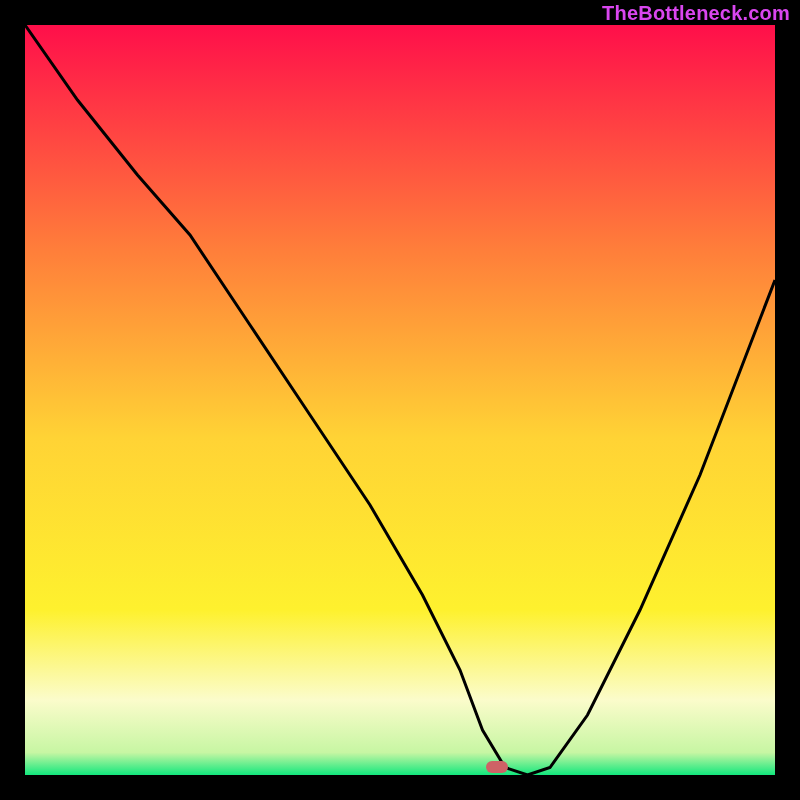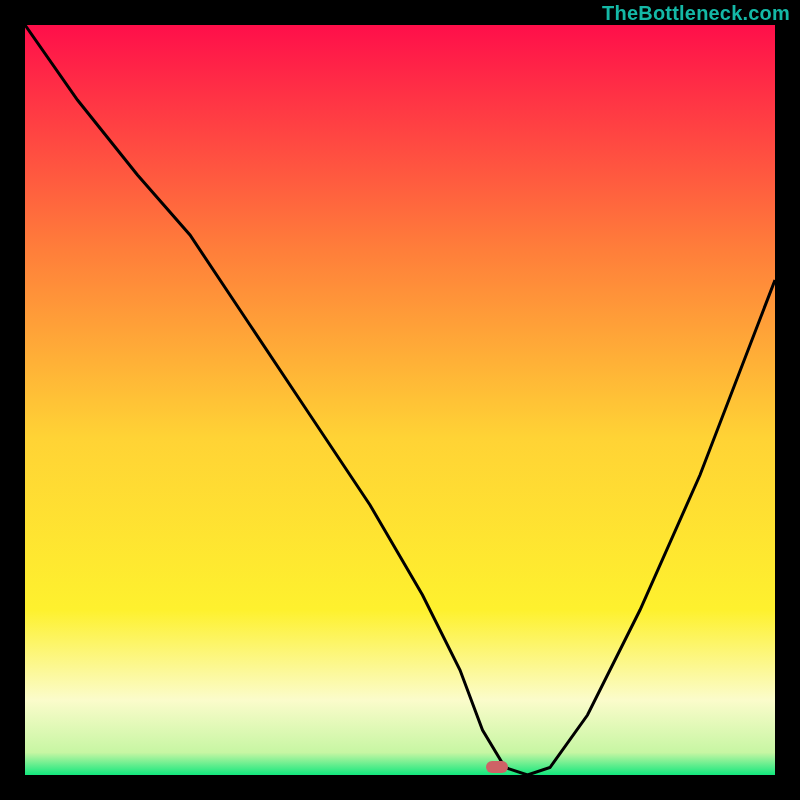--- a/index.html
+++ b/index.html
@@ -51,21 +51,21 @@
     height: 12px;
     border-radius: 6px;
   }
   .watermark {
     position: absolute;
     top: 2px;
     right: 10px;
     font-family: Arial, Helvetica, sans-serif;
     font-size: 20px;
     font-weight: bold;
-    color: #14b8a6;
+    color: #d946ef;
     letter-spacing: 0.2px;
   }
 </style>
 </head>
 <body>
 
 <div class="frame">
   <div class="plot">
     <div class="gradient" id="grad" style="background: linear-gradient(rgb(255, 15, 74) 0%, rgb(255, 126, 58) 30%, rgb(255, 211, 53) 55%, rgb(254, 241, 46) 78%, rgb(251, 252, 203) 90%, rgb(199, 246, 163) 97%, rgb(18, 231, 125) 100%);"></div>
     <svg class="curve" viewBox="0 0 750 750" preserveAspectRatio="none">

